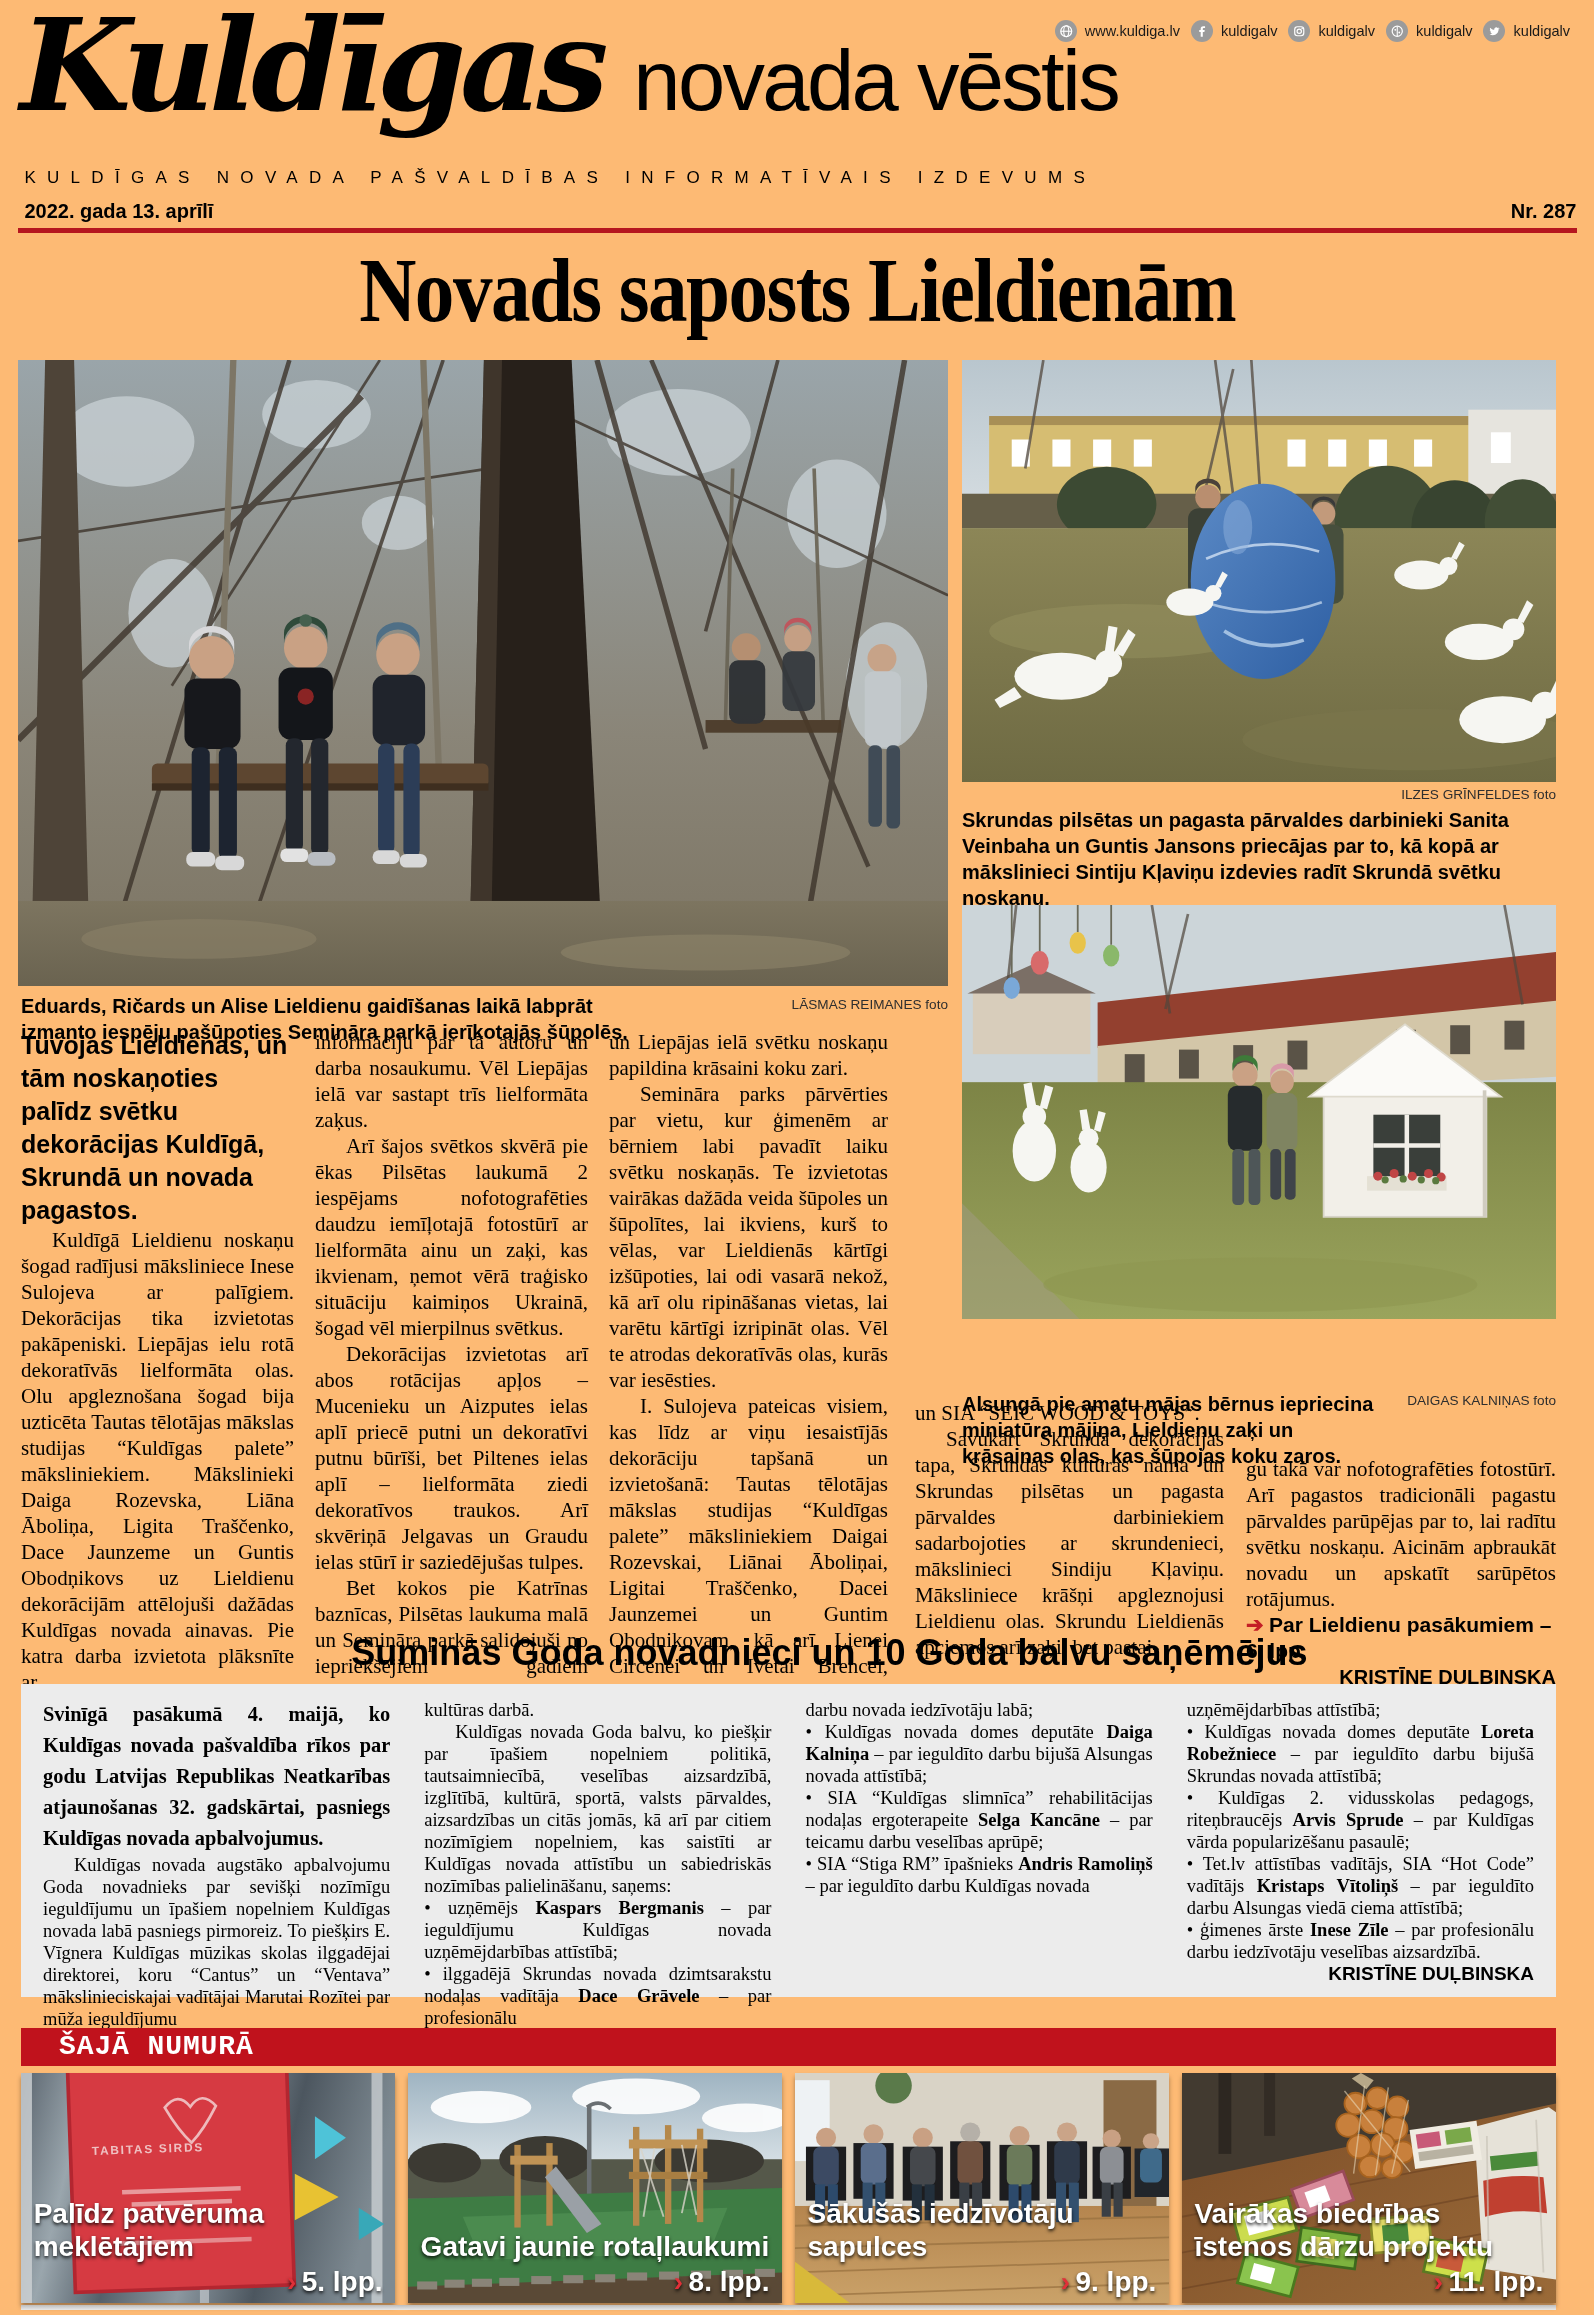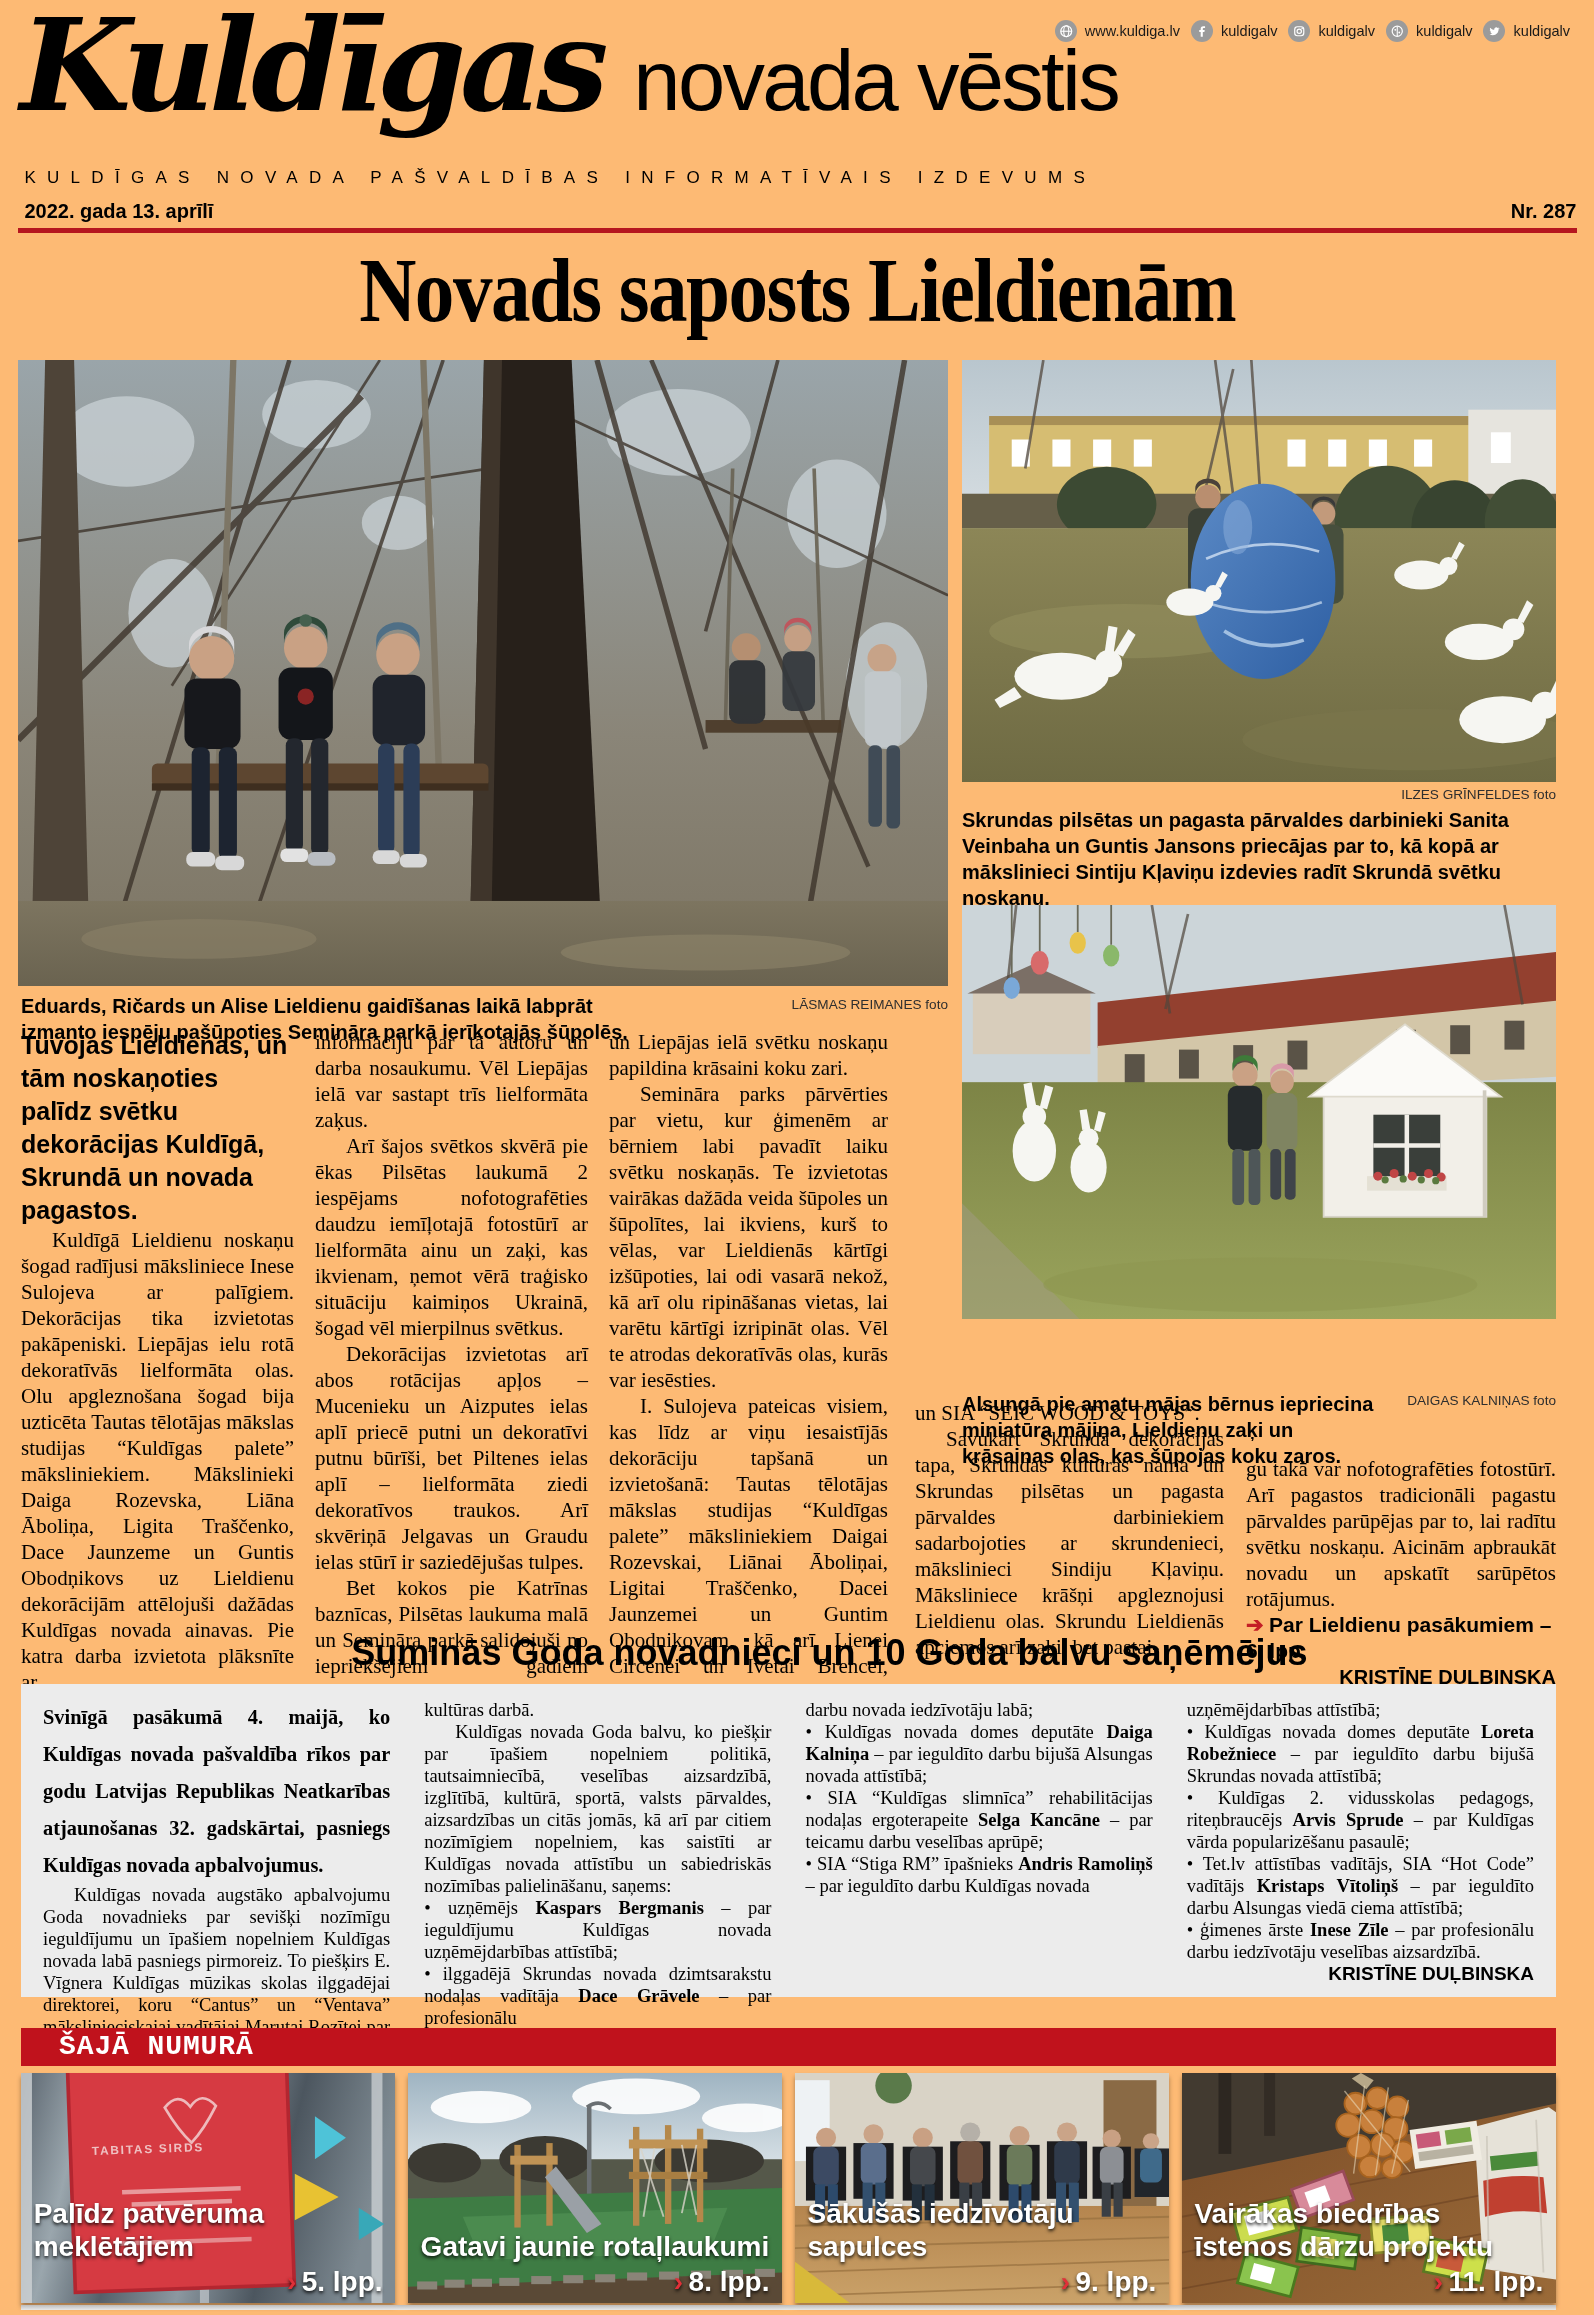--- a/index.html
+++ b/index.html
@@ -49,21 +49,21 @@
           text-align:right;margin-top:23.5px;}
 
   
   .head2{left:0;top:1632px;width:1595px;text-align:center;font-family:"Liberation Sans",sans-serif;
          font-weight:bold;font-size:36px;margin-left:32px;}
   .graybox{left:21px;top:1684px;width:1535px;height:313px;background:#ececec;box-sizing:border-box;
            padding:14.5px 22px 9px 22px;display:grid;grid-template-columns:repeat(4,1fr);
            column-gap:34px;}
   .g-col{font-size:18.5px;line-height:22px;text-align:justify;}
   .g-col p{margin:0;}
-  .g-intro{font-weight:bold;font-size:20.4px;line-height:37px;margin:0 0 20px 0;font-family:Liberation Serif, serif;}
+  .g-intro{font-weight:bold;font-size:20.4px;line-height:31px;margin:0 0 20px 0;font-family:Liberation Serif, serif;}
   .g-col .b{font-weight:bold;}
   .g-author{font-family:"Liberation Sans",sans-serif;font-weight:bold;font-size:19px;
             text-align:right;margin-top:7.2px;}
 
   
   .issuebar{left:21px;top:2028px;width:1535px;height:38px;background:#c0121c;color:#fff;
             font-family:Liberation Mono, monospace;font-weight:bold;font-size:28px;
             line-height:38px;padding-left:38px;box-sizing:border-box;letter-spacing:0.9px;}
   .tiles{left:21px;top:2073px;width:1535px;height:230px;display:grid;
          grid-template-columns:repeat(4,1fr);gap:12.7px;}

